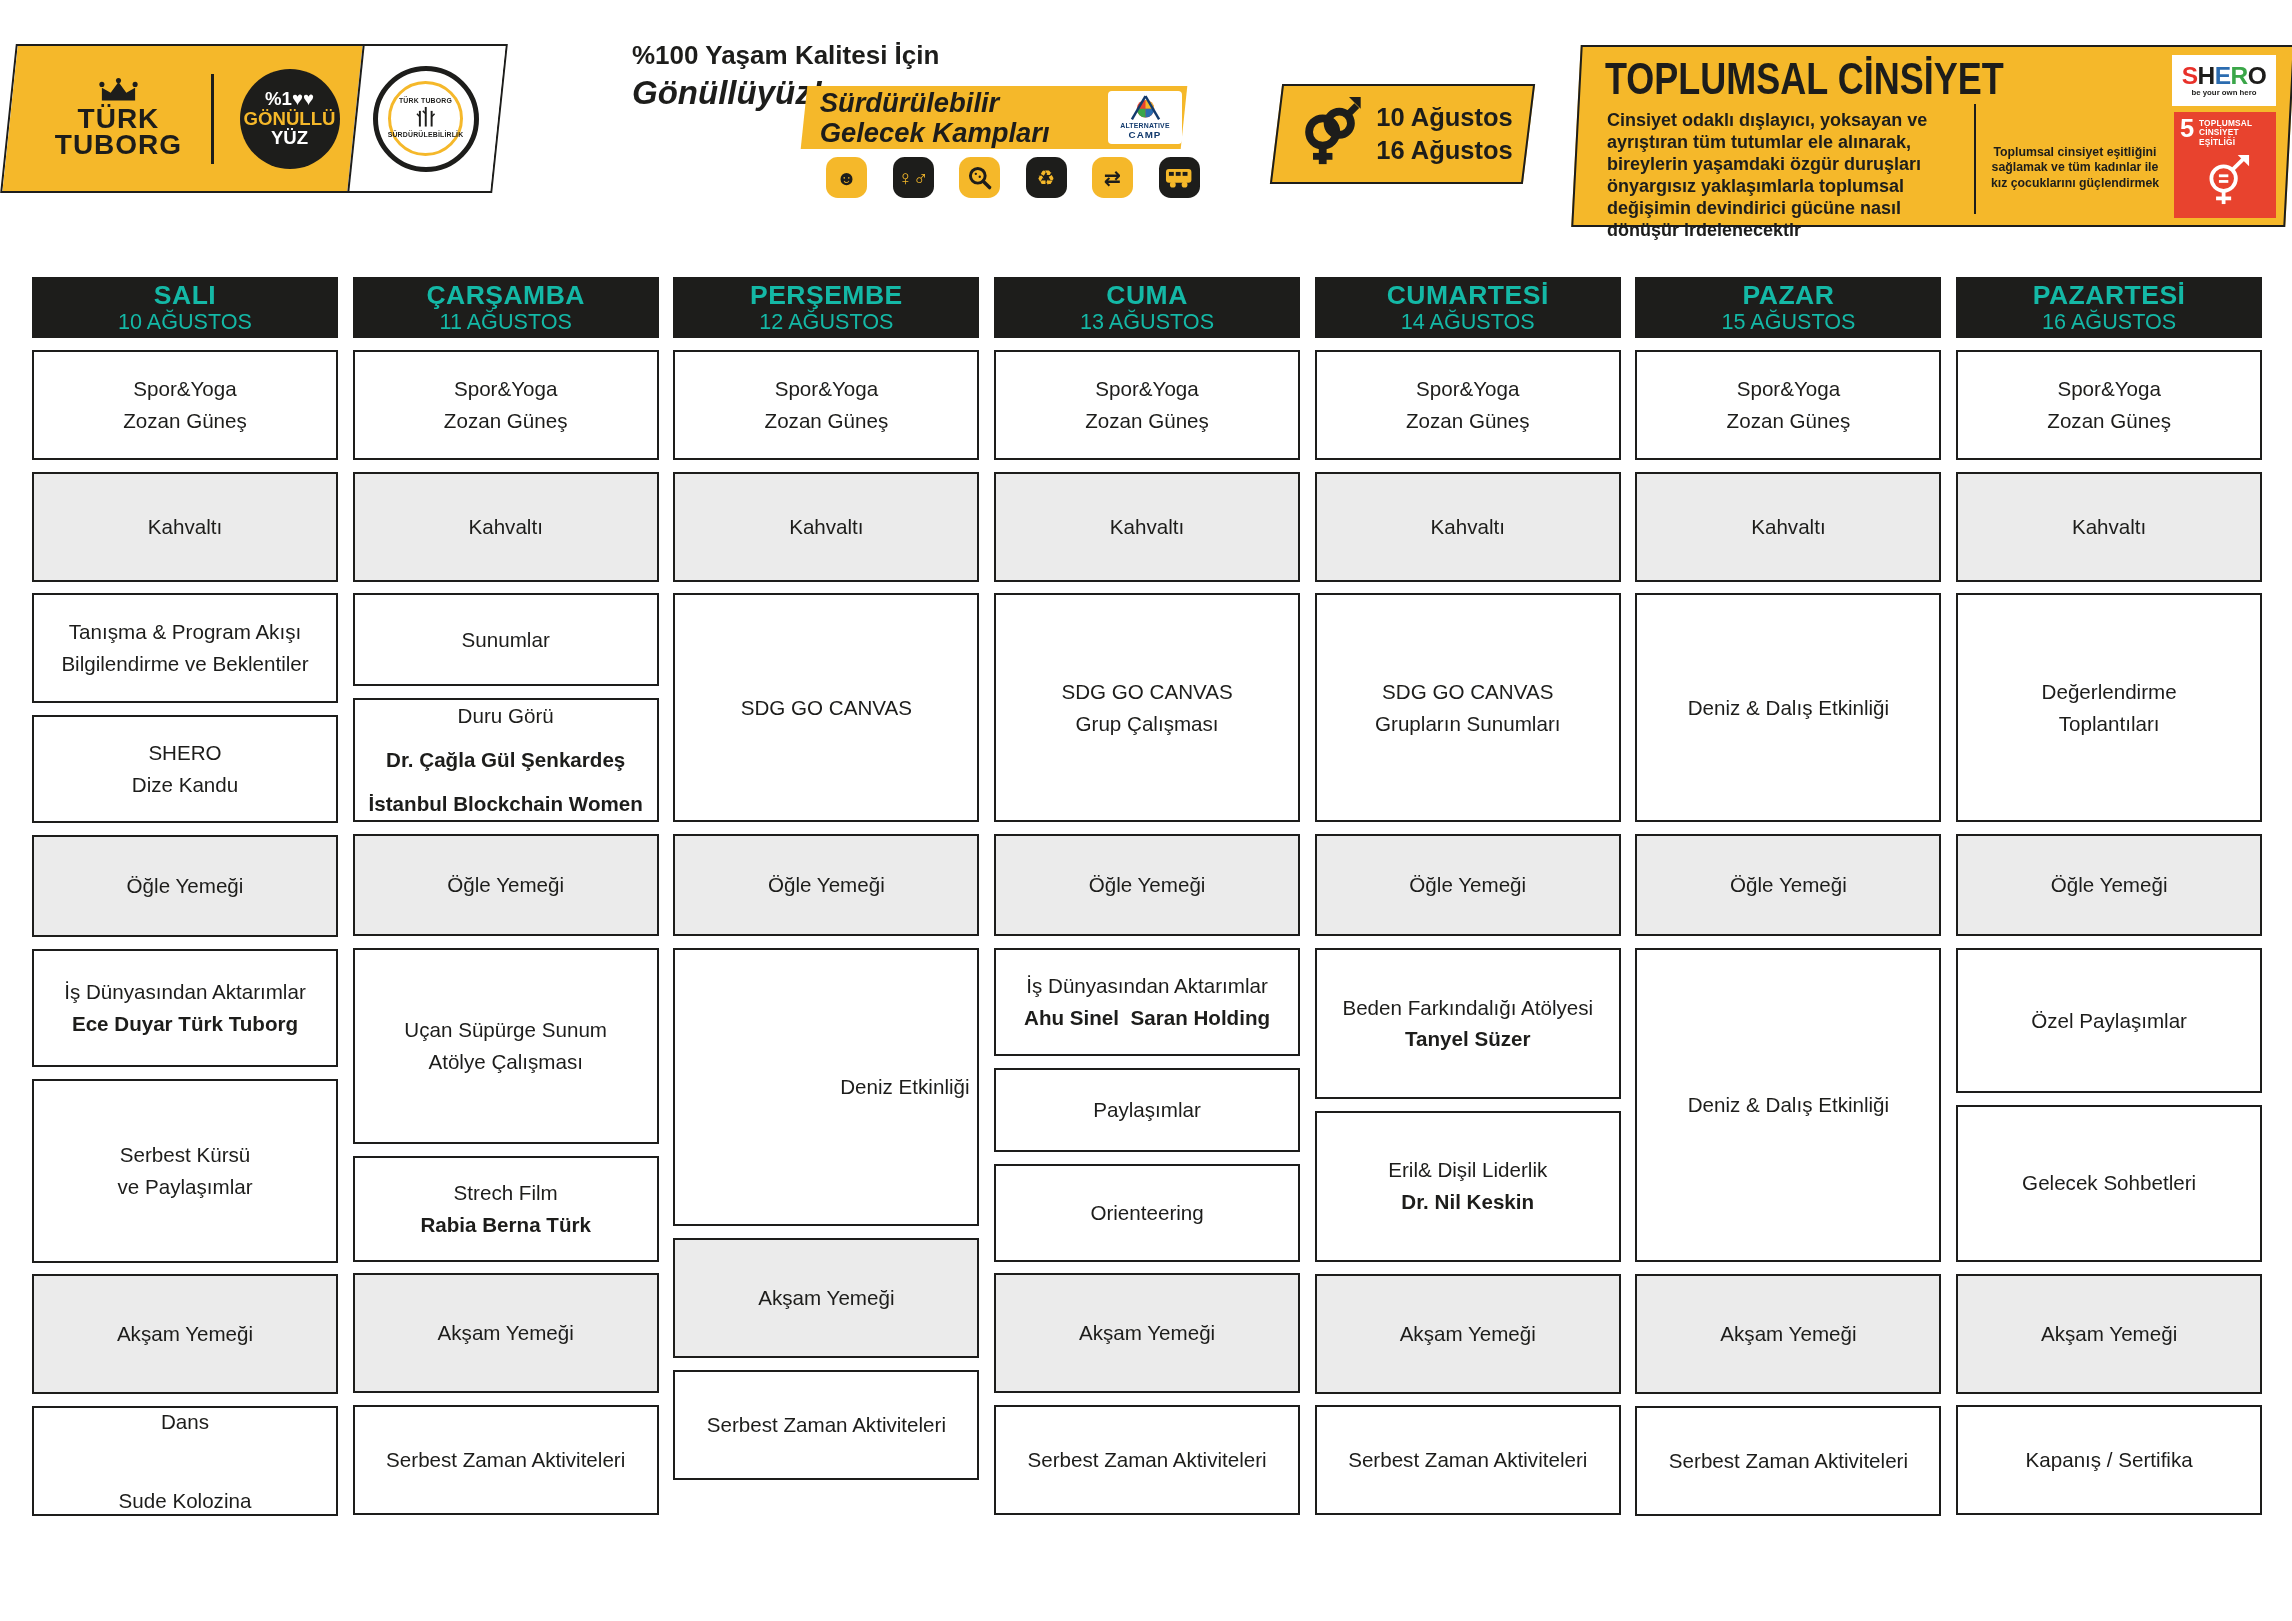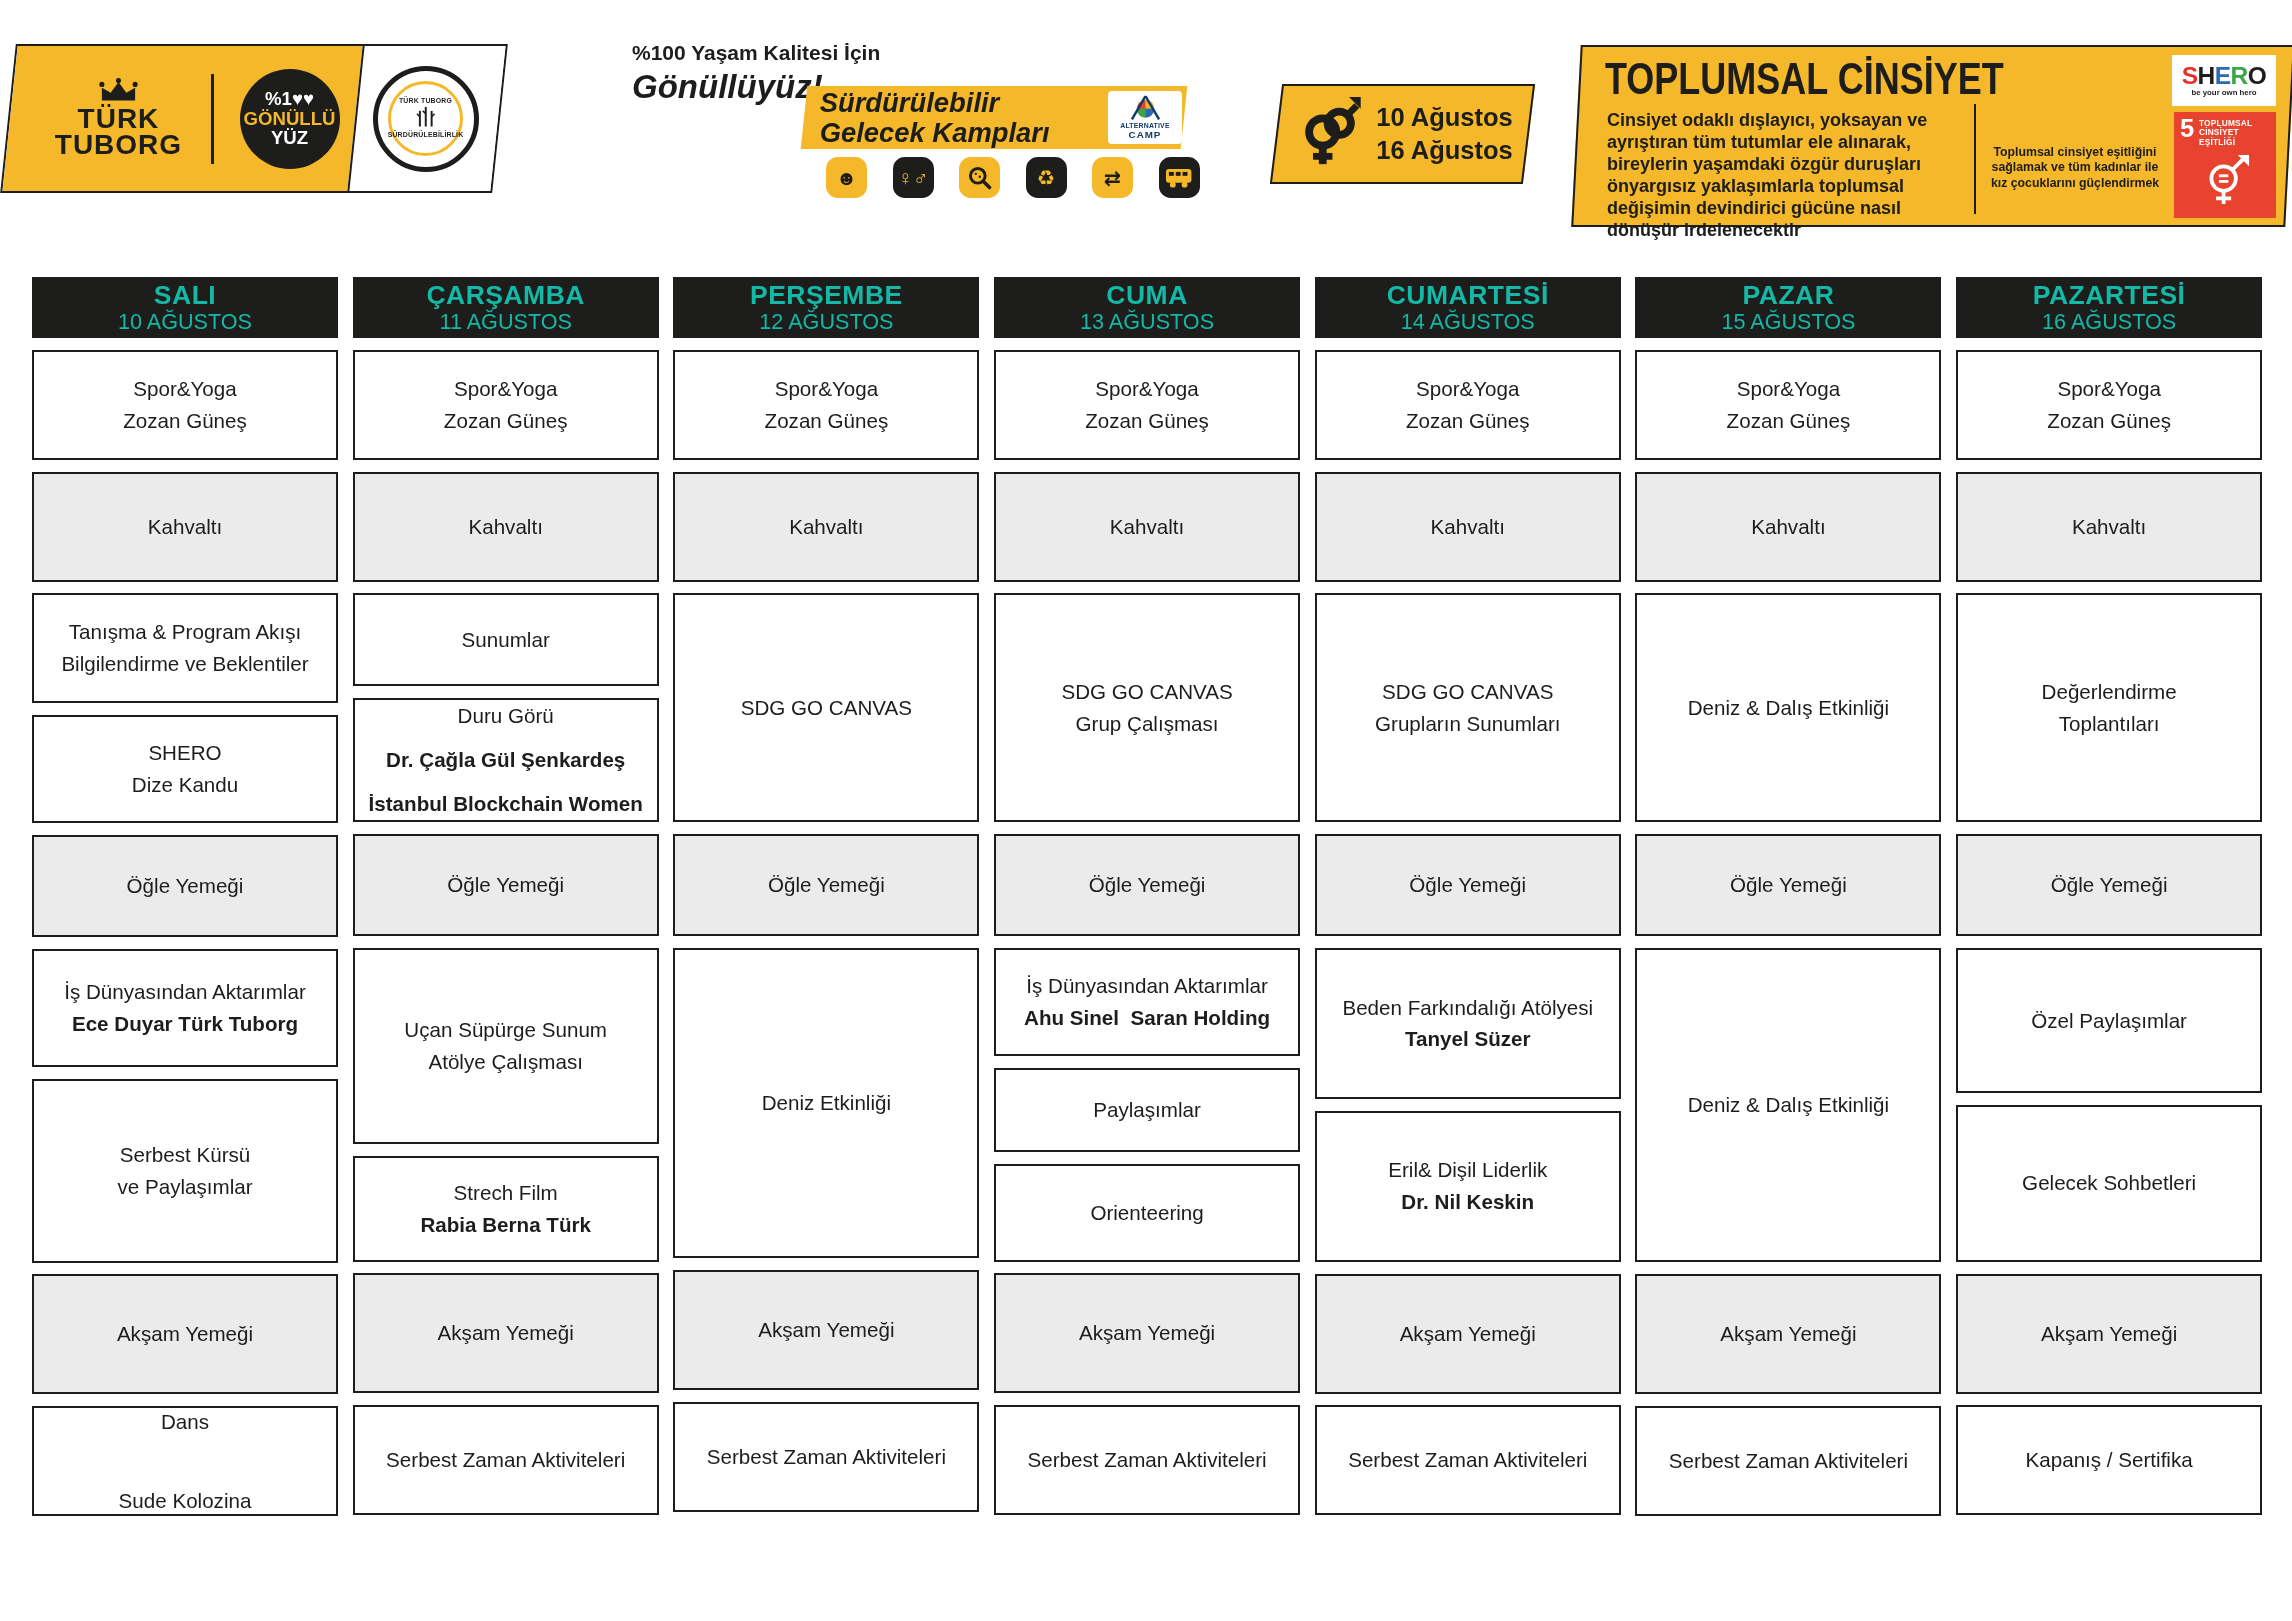--- a/index.html
+++ b/index.html
@@ -23,21 +23,21 @@
   .vb1{font-size:18.6px;font-weight:800;color:#fff;}
   .vb2{font-size:18.6px;font-weight:800;color:#f5b82a;}
   .vb3{font-size:18.6px;font-weight:800;color:#fff;}
   .sust-badge{width:96px;height:96px;border-radius:50%;border:5.9px solid #1d1d1b;background:#fff;
         margin-left:33px;display:flex;align-items:center;justify-content:center;}
   .sust-inner{width:69px;height:69px;border-radius:50%;border:3.9px solid #f5b82a;
         display:flex;flex-direction:column;align-items:center;justify-content:center;text-align:center;line-height:1;}
   .sust-t{font-size:6.9px;font-weight:700;letter-spacing:0.2px;}
 
   .tagline{position:absolute;left:632px;top:41px;line-height:1.15;}
-  .tagline-1{font-size:21px;font-weight:700;}
+  .tagline-1{font-size:26px;font-weight:700;}
   .tagline-2{font-size:33px;font-weight:800;font-style:italic;margin-top:2.9px;}
 
   .program-box{position:absolute;left:804px;top:86px;width:380px;height:63px;background:#f5b82a;
         transform:skewX(-6deg);display:flex;align-items:center;justify-content:space-between;}
   .program-text{transform:skewX(6deg);font-style:italic;font-weight:800;font-size:27.4px;line-height:1.08;padding-left:15.7px;}
   .camp-logo{transform:skewX(6deg);width:74px;height:53px;background:#fff;border-radius:3.9px;margin-right:2px;
         display:flex;flex-direction:column;align-items:center;justify-content:center;line-height:1;}
   .camp-t1{font-size:6.9px;font-weight:800;color:#123a6d;letter-spacing:0.2px;}
   .camp-t2{font-size:9.8px;font-weight:800;color:#123a6d;letter-spacing:1px;}
 
@@ -326,21 +326,21 @@
         </div>
         <div class="cell shaded" style="height: 110px;">
           <div class="cell-line">Kahvaltı</div>
         </div>
         <div class="cell" style="height: 229px;">
           <div class="cell-line">SDG GO CANVAS</div>
         </div>
         <div class="cell shaded" style="height: 102px;">
           <div class="cell-line">Öğle Yemeği</div>
         </div>
-        <div class="cell" style="height: 310px;">
+        <div class="cell" style="height: 278px; align-items: flex-end;">
           <div class="cell-line">Deniz Etkinliği</div>
         </div>
         <div class="cell shaded" style="height: 120px;">
           <div class="cell-line">Akşam Yemeği</div>
         </div>
         <div class="cell" style="height: 110px;">
           <div class="cell-line">Serbest Zaman Aktiviteleri</div>
         </div>
       </div>
       <div class="day-col">

